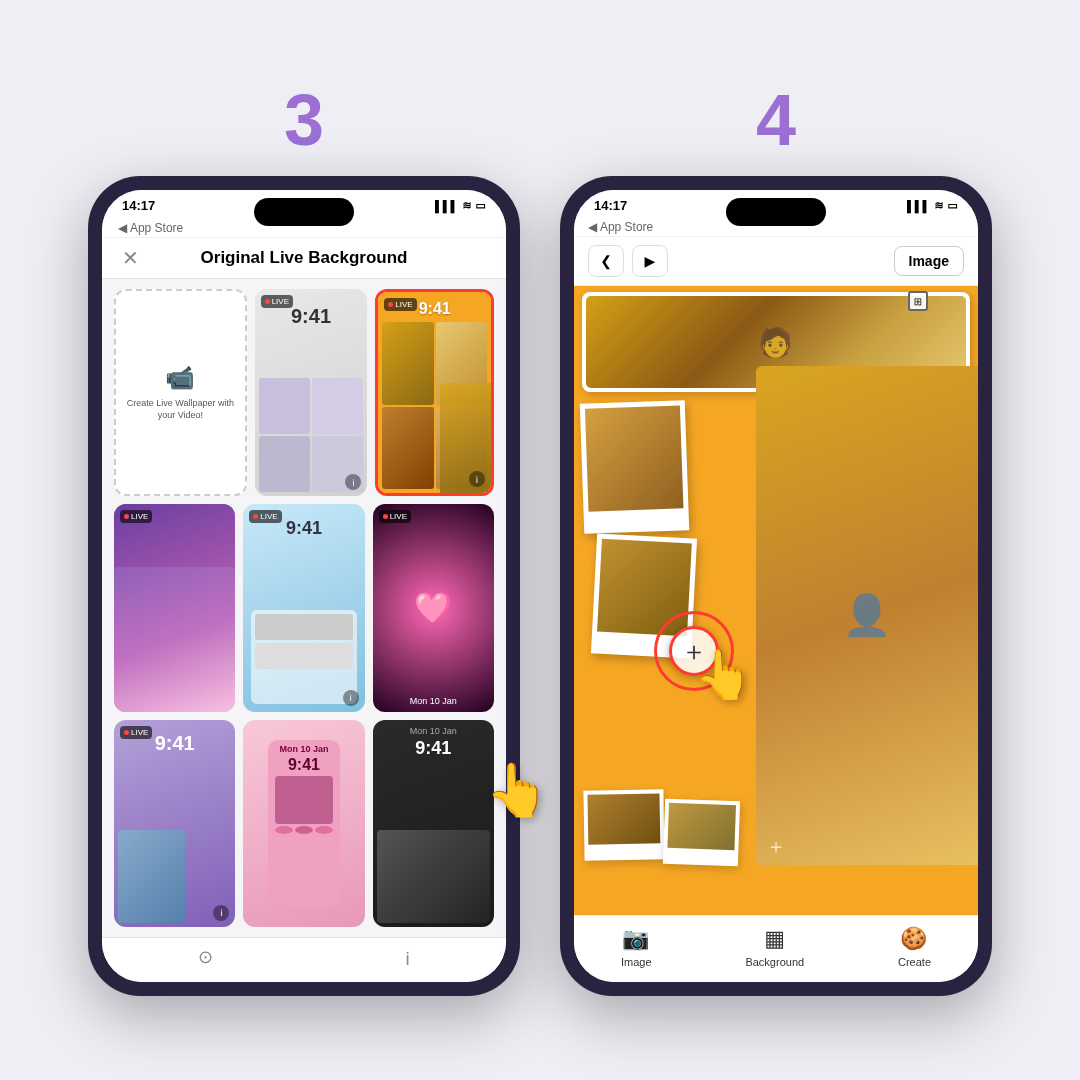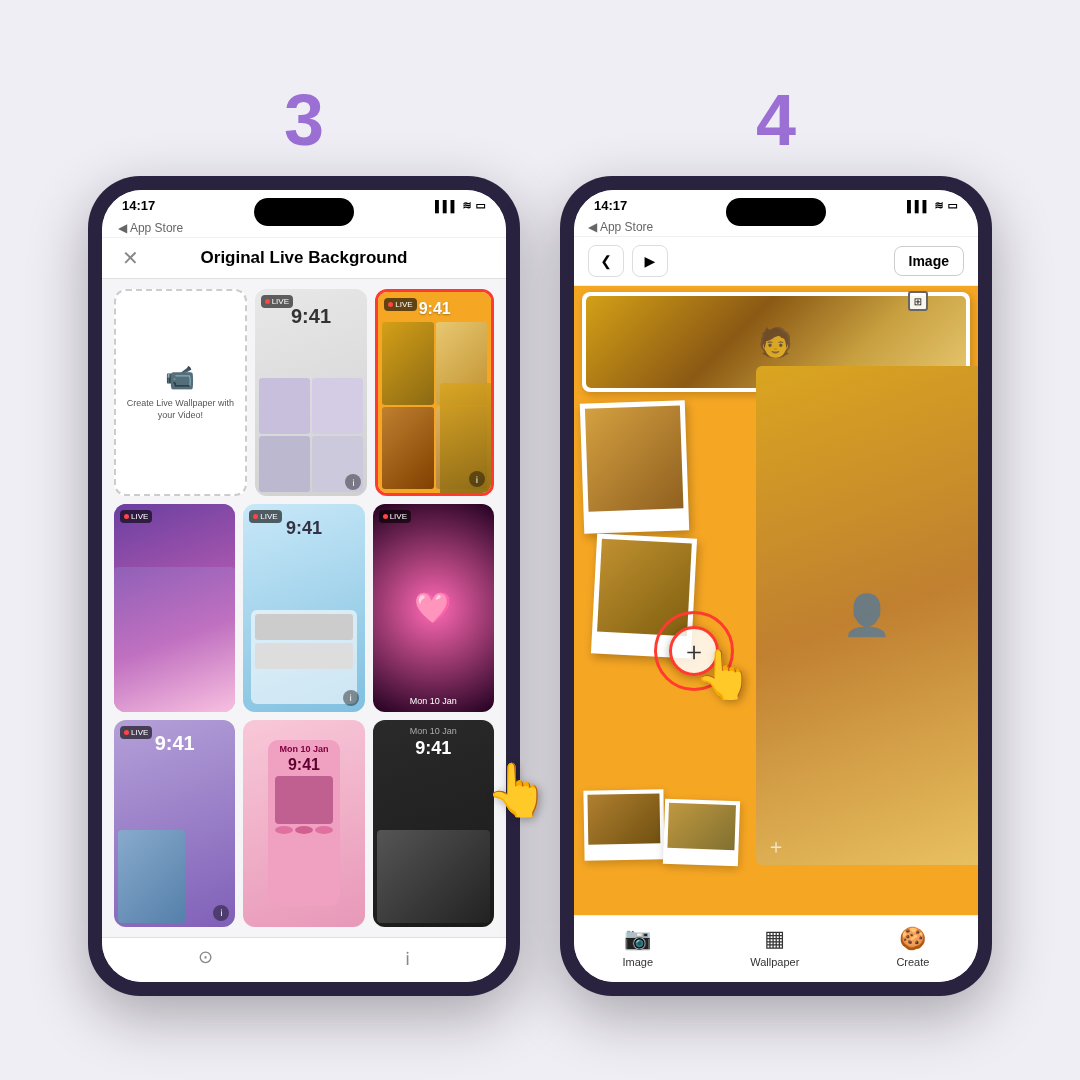--- a/index.html
+++ b/index.html
@@ -535,21 +535,21 @@
           <div style="position:absolute;left:120px;top:360px;font-size:48px;z-index:15;filter:drop-shadow(2px 2px 4px rgba(0,0,0,0.3));">👆</div>
         </div>
 
         <div class="editor-toolbar">
           <div class="toolbar-item">
             <span class="toolbar-icon">📷</span>
             <span>Image</span>
           </div>
           <div class="toolbar-item">
             <span class="toolbar-icon">▦</span>
-            <span>Wallpaper</span>
+            <span>Background</span>
           </div>
           <div class="toolbar-item">
             <span class="toolbar-icon">🍪</span>
             <span>Create</span>
           </div>
         </div>
       </div>
     </div>
   </div>
 </div>

